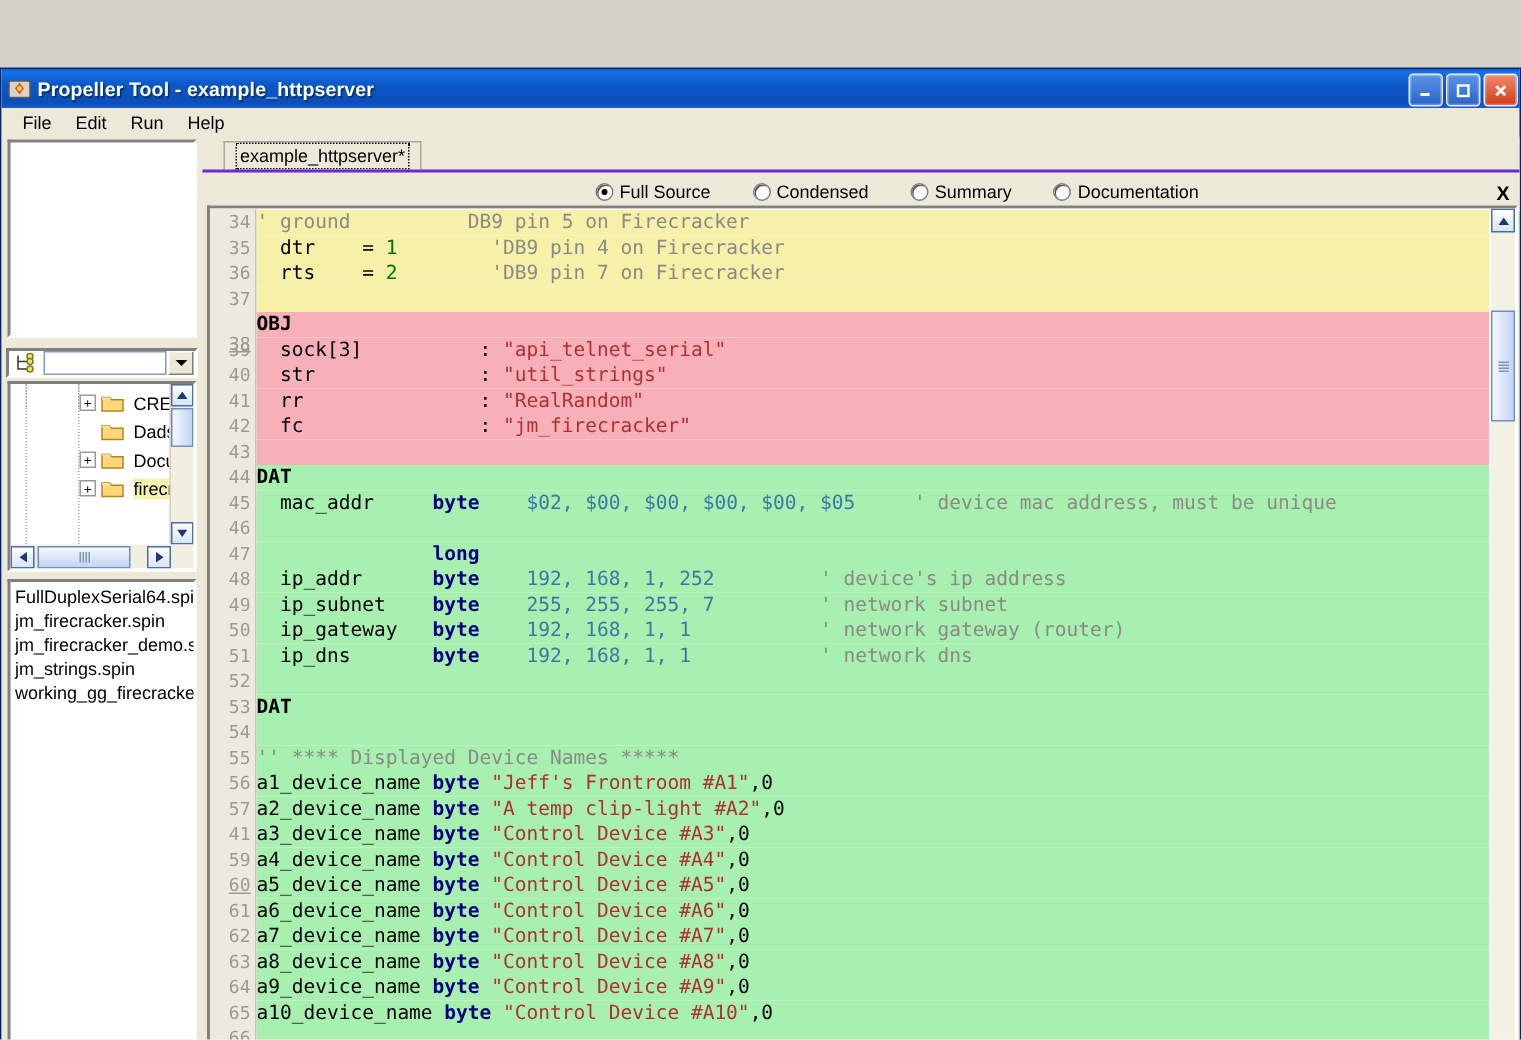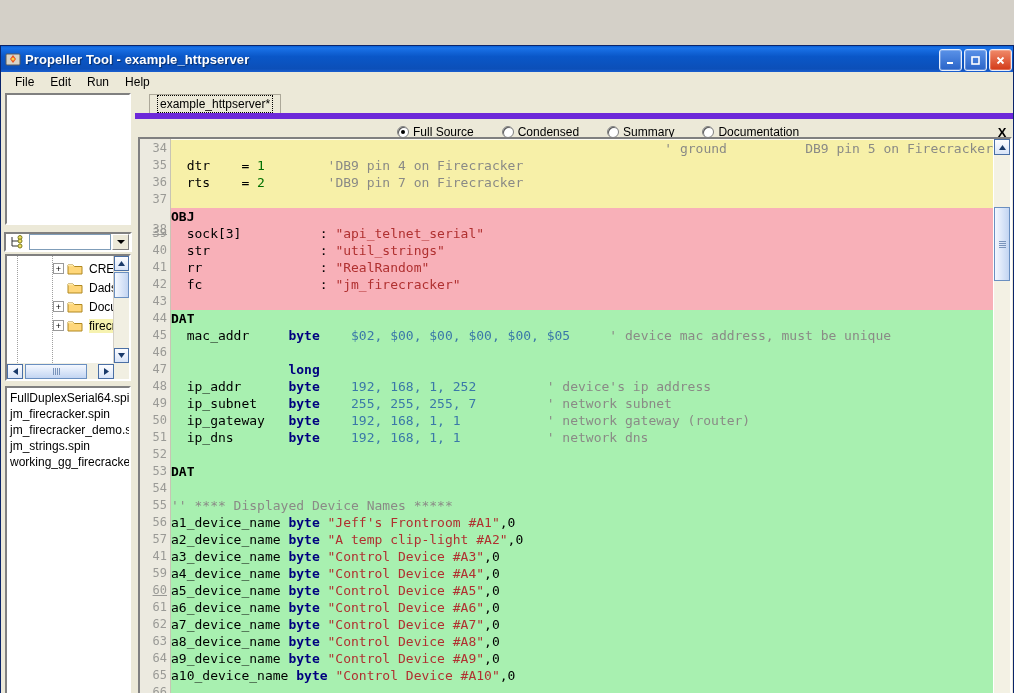--- a/index.html
+++ b/index.html
@@ -81,21 +81,21 @@
   
   .main{position:absolute;left:134px;top:45px;width:880px;height:648px;background:#ece9d8;}
 
   .tabstrip{position:absolute;left:0;top:0;width:880px;height:22px;}
   .tab{position:absolute;left:14px;top:3px;height:18px;padding:0 9px;
        background:#ece9d8;border:1px solid #aca899;border-bottom:none;
        display:flex;align-items:center;font-size:12px;color:#000;white-space:nowrap;}
   .tab .dotted{outline:1px dotted #000;outline-offset:1px;padding:0 1px;}
 
   .optbar{position:absolute;left:0;top:22px;width:880px;height:26px;background:#ece9d8;
-          border-top:6px solid #6d28d9;display:flex;align-items:center;}
+          border-top:2px solid #6d28d9;display:flex;align-items:center;}
   .radio{display:flex;align-items:center;font-size:12px;color:#000;margin-right:28px;white-space:nowrap;}
   .radio .rc{width:12px;height:12px;border-radius:50%;
      background:#fff;border:1px solid #808080;box-shadow:inset 1px 1px 0 #5a5a5a;margin-right:4px;
      display:flex;align-items:center;justify-content:center;box-sizing:border-box;}
   .radio .rc b{display:none;width:4px;height:4px;border-radius:50%;background:#000;}
   .radio.on .rc b{display:block;}
   .closeX{position:absolute;right:4px;top:4px;width:18px;height:18px;
           display:flex;align-items:center;justify-content:center;font-size:13px;font-weight:bold;color:#000;}
 
   
@@ -355,21 +355,21 @@
             <div class="ln" style="top: 443px; text-decoration: underline;">60</div>
             <div class="ln" style="top: 460px;">61</div>
             <div class="ln" style="top: 477px;">62</div>
             <div class="ln" style="top: 494px;">63</div>
             <div class="ln" style="top: 511px;">64</div>
             <div class="ln" style="top: 528px;">65</div>
             <div class="ln" style="top: 545px;">66</div>
             <div class="ln" style="top: 562px;">52</div>
           </div>
         <div class="codearea" id="codearea">
-            <div class="crow bgCON" style="top: 1px; text-align: right;"><span class="k-com">' </span><span class="k-com">ground          DB9 pin 5 on Firecracker</span></div>
+            <div class="crow bgCON" style="top: 1px;"><span class="k-com">' </span><span class="k-com">ground          DB9 pin 5 on Firecracker</span></div>
             <div class="crow bgCON" style="top: 18px;"><span class="k-id">  dtr    </span><span class="k-op">= </span><span class="k-num">1</span><span class="k-com">        'DB9 pin 4 on Firecracker</span></div>
             <div class="crow bgCON" style="top: 35px;"><span class="k-id">  rts    </span><span class="k-op">= </span><span class="k-num">2</span><span class="k-com">        'DB9 pin 7 on Firecracker</span></div>
             <div class="crow bgCON" style="top: 52px;">&nbsp;</div>
             <div class="crow bgOBJ" style="top: 69px;"><span class="k-blk">OBJ</span></div>
             <div class="crow bgOBJ" style="top: 86px;"><span class="k-id">  sock[3]          </span><span class="k-op">: </span><span class="k-str">"api_telnet_serial"</span></div>
             <div class="crow bgOBJ" style="top: 103px;"><span class="k-id">  str              </span><span class="k-op">: </span><span class="k-str">"util_strings"</span></div>
             <div class="crow bgOBJ" style="top: 120px;"><span class="k-id">  rr               </span><span class="k-op">: </span><span class="k-str">"RealRandom"</span></div>
             <div class="crow bgOBJ" style="top: 137px;"><span class="k-id">  fc               </span><span class="k-op">: </span><span class="k-str">"jm_firecracker"</span></div>
             <div class="crow bgOBJ" style="top: 154px;">&nbsp;</div>
             <div class="crow bgDAT" style="top: 171px;"><span class="k-blk">DAT</span></div>

